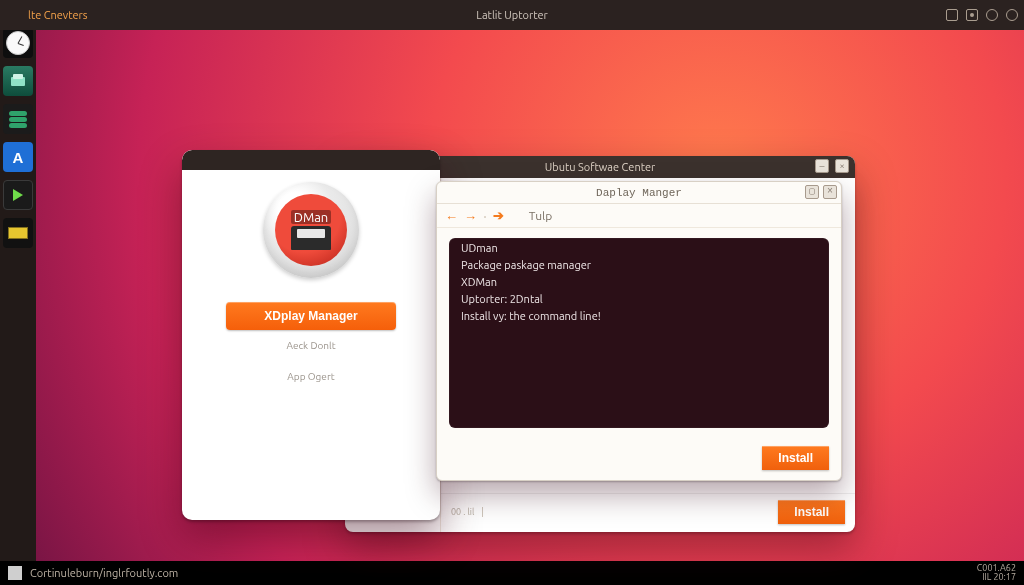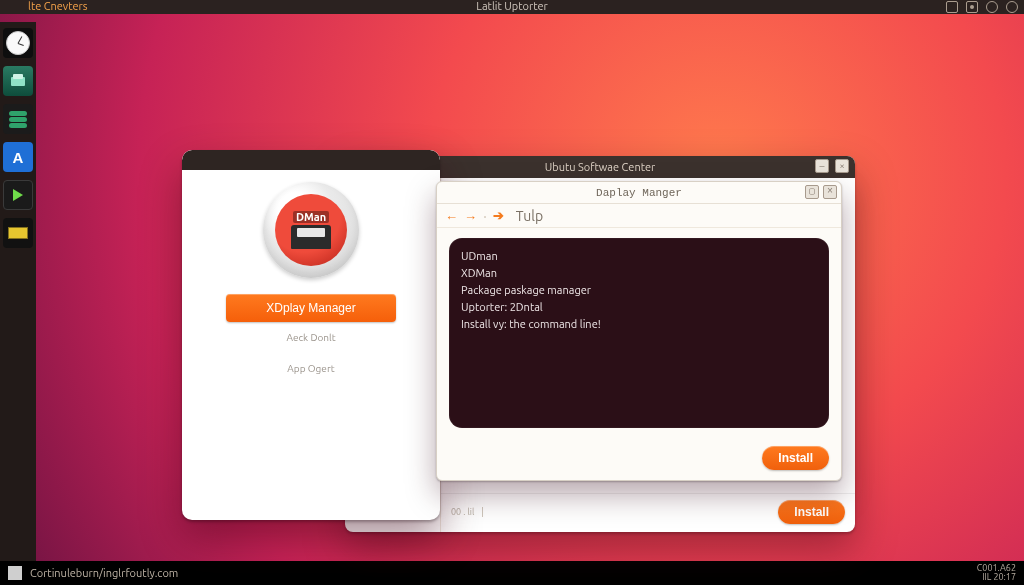--- a/index.html
+++ b/index.html
@@ -7,23 +7,23 @@
   body { position: relative; }
 
   
   .wallpaper {
     position: absolute; inset: 0;
     background: radial-gradient(circle at 70% 30%, #ff7a4d 0%, #f34a4e 35%, #c62256 70%, #6a1241 100%);
   }
 
   
   .topbar {
-    position: absolute; top: 0; left: 0; right: 0; height: 14px;
+    position: absolute; top: 0; left: 0; right: 0; height: 30px;
     background: #2b2220; color: #e8d5c0;
-    display: flex; font-size: 11px;
+    display: flex; align-items: center; font-size: 11px;
     padding: 0 6px 0 28px;
     z-index: 30;
   }
   .topbar .menu { color: #f4a24a; margin-right: 10px;}
   .topbar .center { position:absolute; left:0; right:0; text-align:center; pointer-events:none; color:#d0c6bd; font-size:11px;}
   .topbar .tray { margin-left:auto; display:flex; gap:8px; align-items:center; color:#cbbfb2;}
   .tray-icon { width:12px; height:12px; display:inline-block; border:1px solid #aa9d8f; border-radius:2px;}
   .tray-icon.round{ border-radius:50%; }
   .tray-icon.dot::after{content:"";display:block;width:4px;height:4px;background:#aa9d8f;border-radius:50%;margin:3px auto;}
 
@@ -69,26 +69,26 @@
     display:flex; flex-direction:column; align-items:center;
   }
   .wl-head{height:20px;width:100%;background:#2e2522;border-radius:10px 10px 0 0;}
   .app-logo{
     margin-top:12px; width:96px;height:96px;border-radius:50%;
     background:radial-gradient(circle at 35% 30%,#fff 0 20%,#eaeaea 40%,#d8d8d8 100%);
     display:flex;align-items:center;justify-content:center;position:relative;
     box-shadow:inset 0 -6px 10px rgba(0,0,0,.1),0 2px 4px rgba(0,0,0,.2);
   }
   .app-logo-inner{width:72px;height:72px;border-radius:50%;background:radial-gradient(circle at 40% 30%,#ef4b3b 0 55%,#b32016 100%);display:flex;flex-direction:column;align-items:center;justify-content:center;color:#fff;font-size:8px;}
-  .app-logo-inner .lbl{background:rgba(0,0,0,.35);padding:0 3px;border-radius:2px;margin-bottom:2px;font-size:11px;font-weight:bold;}
+  .app-logo-inner .lbl{background:rgba(0,0,0,.35);padding:0 3px;border-radius:2px;margin-bottom:2px;font-size:13px;}
   .scanner{width:40px;height:24px;background:#2b2b2b;border-radius:3px 3px 1px 1px;position:relative;}
   .scanner::before{content:"";position:absolute;top:3px;left:6px;right:6px;height:9px;background:#e8e8e8;border-radius:1px;}
   .wl-btn{
-    margin-top:16px;width:170px;height:28px;border:none;border-radius:4px;
-    background:linear-gradient(#ff7a1f,#f55f0a);color:#fff;font-size:12px;font-weight:400;
+    margin-top:24px;width:170px;height:28px;border:none;border-radius:4px;
+    background:linear-gradient(#ff7a1f,#f55f0a);color:#fff;font-size:12px;font-weight:700;
     cursor:pointer;box-shadow:0 1px 2px rgba(0,0,0,.25),inset 0 1px 0 rgba(255,255,255,.3);
   }
   .wl-links{margin-top:10px;display:flex;flex-direction:column;align-items:center;gap:20px;}
   .wl-links span{font-size:10px;color:#9c958d;cursor:pointer;}
 
   
   .window-center {
     position:absolute; left:345px; top:156px; width:510px; height:376px;
     background:#fff;border-radius:8px;
     box-shadow:0 18px 40px rgba(60,0,20,.4),0 2px 3px rgba(0,0,0,.25);
@@ -101,40 +101,40 @@
   .wc-sidebar{width:96px;border-right:1px solid #eee7de;padding-top:8px;}
   .wc-side-item{font-size:10px;color:#8e857a;padding:5px 8px;cursor:pointer;}
   .wc-side-item.active{color:#f46a12;}
   .wc-side-item::before{content:"› ";color:#cfc7bc;}
   .wc-main{flex:1;display:flex;flex-direction:column;}
   .wc-footer{border-top:1px solid #eee;display:flex;justify-content:flex-end;padding:6px 10px 8px;gap:8px;align-items:center;}
   .wc-status{margin-right:auto;font-size:9px;color:#b7aea2;display:flex;gap:8px;align-items:flex-start;}
   .bar{width:1px;height:10px;background:#cfc7bc;}
   .install-btn{
     border:none;background:linear-gradient(#ff7a1f,#f0600c);color:#fff;
-    font-size:12px;padding:5px 16px;border-radius:12px;cursor:pointer;font-weight:600;
+    font-size:12px;padding:5px 16px;border-radius:0;cursor:pointer;font-weight:600;
     box-shadow:0 1px 2px rgba(0,0,0,.25),inset 0 1px 0 rgba(255,255,255,.3);
   }
 
   
   .window-dm {
     position:absolute; left:436px; top:181px; width:406px; height:300px;
     background:#fdfbf7;border:1px solid #d8d0c5;border-radius:6px;
     box-shadow:0 14px 30px rgba(50,0,20,.35),0 1px 2px rgba(0,0,0,.25);
     z-index:45;overflow:hidden;display:flex;flex-direction:column;
   }
   .dm-titlebar{height:22px;border-bottom:1px solid #e7e0d5;display:flex;align-items:center;justify-content:center;color:#6f665a;font-size:11px;position:relative;font-family:Liberation Mono, monospace;}
   .dm-titlebar .ctrls{position:absolute;right:4px;top:3px;display:flex;gap:4px;}
   .dm-toolbar{height:24px;display:flex;align-items:center;gap:6px;padding:0 8px;border-bottom:1px solid #efe8dd;}
   .nav-arr{color:#f47b1e;font-size:13px;font-weight:bold;cursor:pointer;}
   .nav-sep{color:#d8cfc2;}
-  .dm-toolbar .lbl{font-size:14px;color:#7a7064;margin-left:6px;}
+  .dm-toolbar .lbl{font-size:12px;color:#7a7064;margin-left:19px;}
   .dm-content{flex:1;padding:10px 12px;display:flex;flex-direction:column;}
   .terminal{
-    flex:1;background:#2b0f17;border-radius:13px;padding:10px 12px;color:#efe7e8;
+    flex:1;background:#2b0f17;border-radius:6px;padding:2px 12px;color:#efe7e8;
     font-size:11px;line-height:1.55;box-shadow:inset 0 0 0 1px rgba(255,255,255,.04);
   }
   .terminal p{white-space:pre;}
   .dm-footer{display:flex;justify-content:flex-end;padding:8px 12px 10px;}
 </style>
 </head>
 <body>
 
 <div class="wallpaper"></div>
 
@@ -231,22 +231,22 @@
   <div class="dm-toolbar">
     <span class="nav-arr">←</span>
     <span class="nav-arr">→</span>
     <span class="nav-sep">·</span>
     <span class="nav-arr">➔</span>
     <span class="lbl">Tulp</span>
   </div>
   <div class="dm-content">
     <div class="terminal">
       <p>UDman</p>
+      <p>Package paskage manager</p>
       <p>XDMan</p>
-      <p>Package paskage manager</p>
       <p></p>
       <p>Uptorter: 2Dntal</p>
       <p>Install vy: the command line!</p>
     </div>
   </div>
   <div class="dm-footer">
     <button class="install-btn">Install</button>
   </div>
 </div>
 

